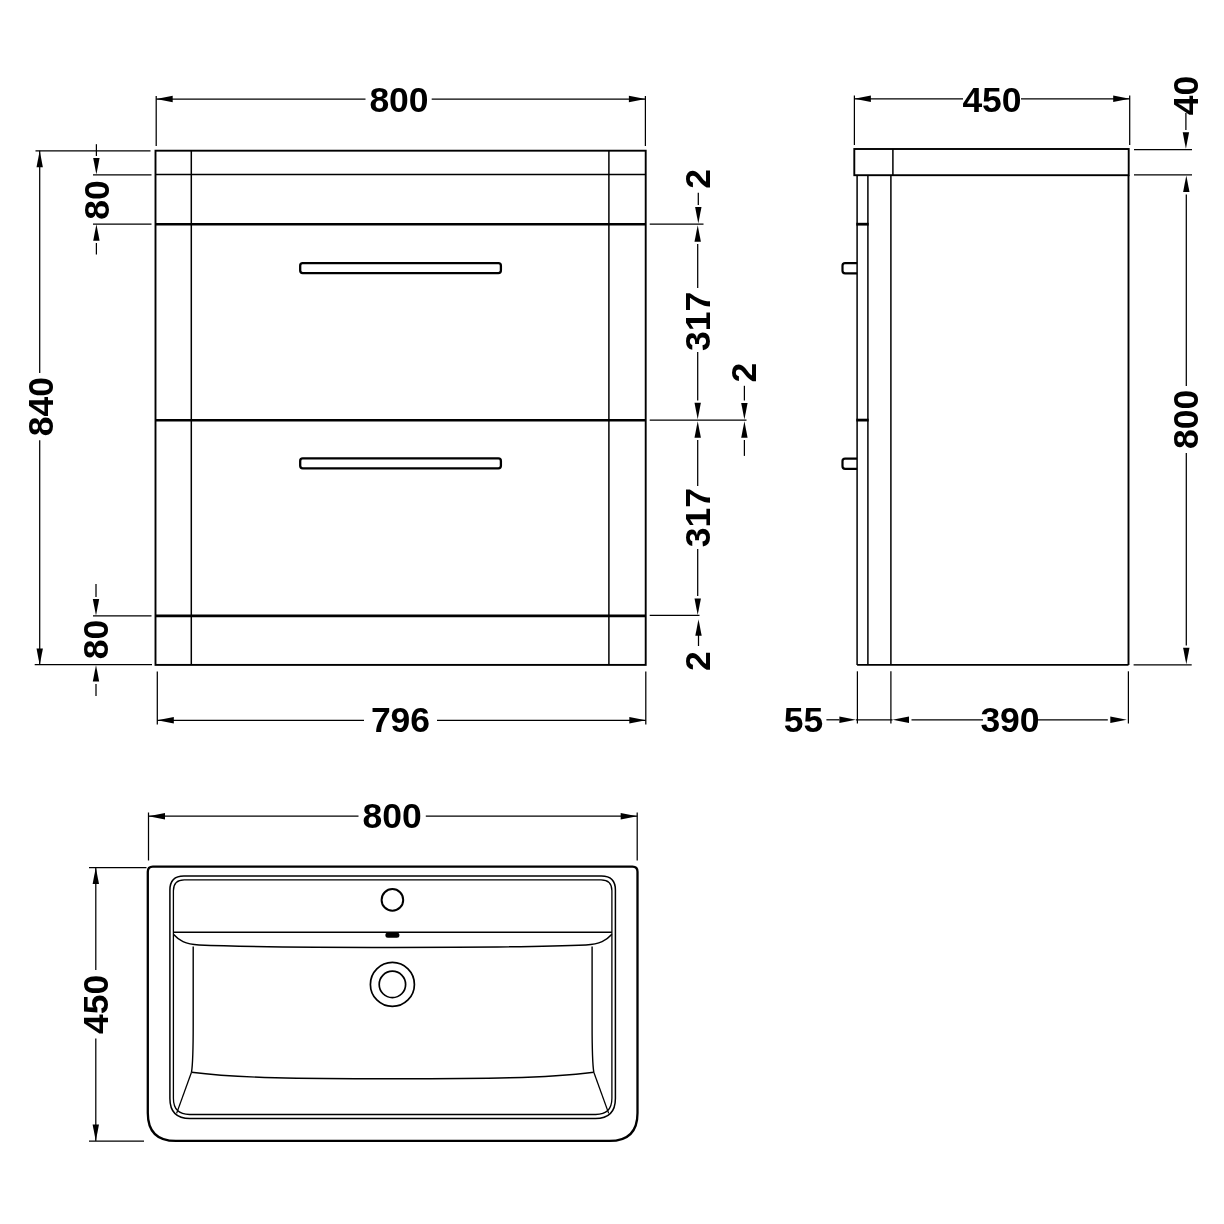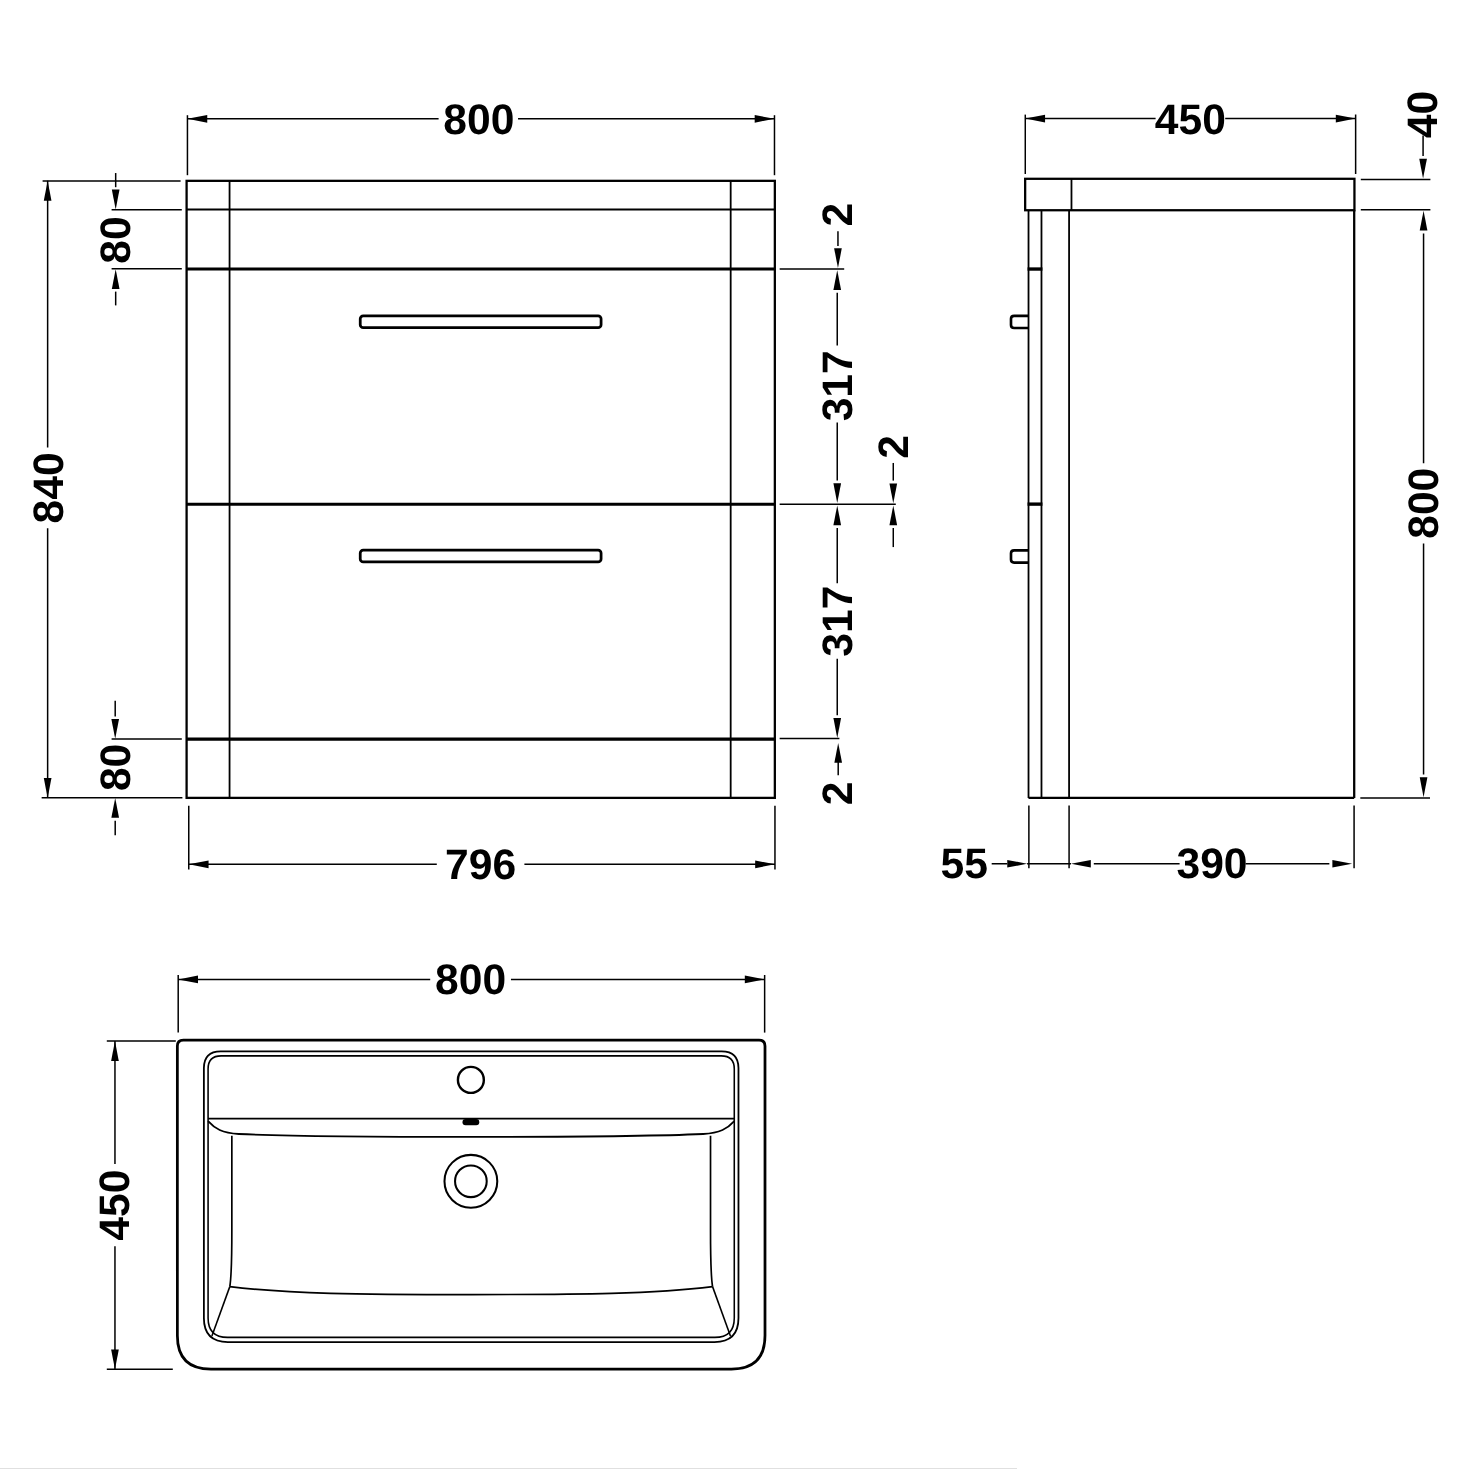--- a/index.html
+++ b/index.html
@@ -1,16 +1,16 @@
 <!DOCTYPE html>
 <html><head>
 <meta charset="utf-8">
 <style>
   html,body{margin:0;padding:0;background:#fff;}
-  .wrap{width:1136px;height:1224px;background:#a3a3a3;}
+  .wrap{width:1136px;height:1224px;background:#c4b5fd;}
   text{font-family:"Liberation Sans",sans-serif;font-weight:bold;font-size:35.5px;fill:#000;}
 </style>
 </head>
 <body>
 <div class="wrap">
 <svg width="1224" height="1224" viewBox="0 0 1224 1224">
 
 <rect x="0" y="0" width="1224" height="1224" fill="#ffffff"></rect>
 
 <g stroke="#000" fill="none">

